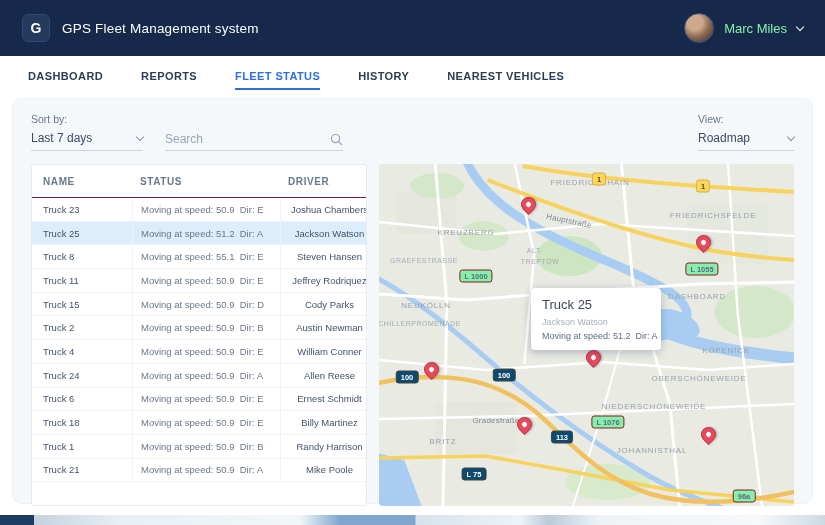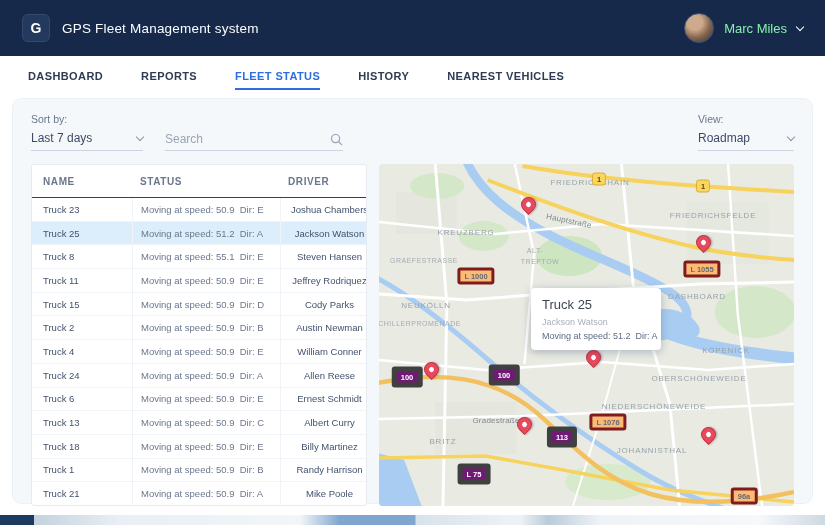--- a/index.html
+++ b/index.html
@@ -82,22 +82,22 @@
     position:absolute; transform:translate(-50%,-50%); font-size:8px;
     letter-spacing:.8px; color:#99A2AD; white-space:nowrap; z-index:1;
   }
   .map-label.small { font-size:7px; letter-spacing:.5px; color:#A3ABB5; }
   .map-label.street { font-size:8px; letter-spacing:.2px; color:#7F8892; }
   .badge {
     position:absolute; transform:translate(-50%,-50%); z-index:2;
     font-size:7.5px; font-weight:bold; padding:1px 4px; border-radius:3px; white-space:nowrap;
   }
   .badge.yellow { background:#FBD65D; border:1px solid #D8AC3A; color:#5B4A12; }
-  .badge.white  { background:#fdba74; border:3px solid #7f1d1d; color:#5E6B7A; }
-  .badge.blue   { background:#701a75; border:5px solid #404040; color:#ffffff; }
+  .badge.white  { background:#86efac; border:1px solid #7f1d1d; color:#5E6B7A; }
+  .badge.blue   { background:#0c4a6e; border:1px solid #404040; color:#ffffff; }
   .pin {
     position:absolute; width:15px; height:15px; z-index:3;
     background:#E8495C; border:1px solid #BE3A4B;
     border-radius:50% 50% 50% 0; transform:rotate(-45deg);
     box-shadow:1px 1px 2px rgba(0,0,0,.25);
   }
   .pin::after {
     content:""; position:absolute; width:5px; height:5px; background:#fff;
     border-radius:50%; left:4px; top:4px;
   }
@@ -210,25 +210,20 @@
           </div>
           <div class="tr">
             <div class="td c0">Truck 24</div>
             <div class="td c1">Moving at speed: 50.9  Dir: A</div>
             <div class="td c2">Allen Reese</div>
           </div>
           <div class="tr">
             <div class="td c0">Truck 6</div>
             <div class="td c1">Moving at speed: 50.9  Dir: E</div>
             <div class="td c2">Ernest Schmidt</div>
-          </div>
-          <div class="tr">
-            <div class="td c0">Truck 13</div>
-            <div class="td c1">Moving at speed: 50.9  Dir: C</div>
-            <div class="td c2">Albert Curry</div>
           </div>
           <div class="tr">
             <div class="td c0">Truck 18</div>
             <div class="td c1">Moving at speed: 50.9  Dir: E</div>
             <div class="td c2">Billy Martinez</div>
           </div>
           <div class="tr">
             <div class="td c0">Truck 1</div>
             <div class="td c1">Moving at speed: 50.9  Dir: B</div>
             <div class="td c2">Randy Harrison</div>

